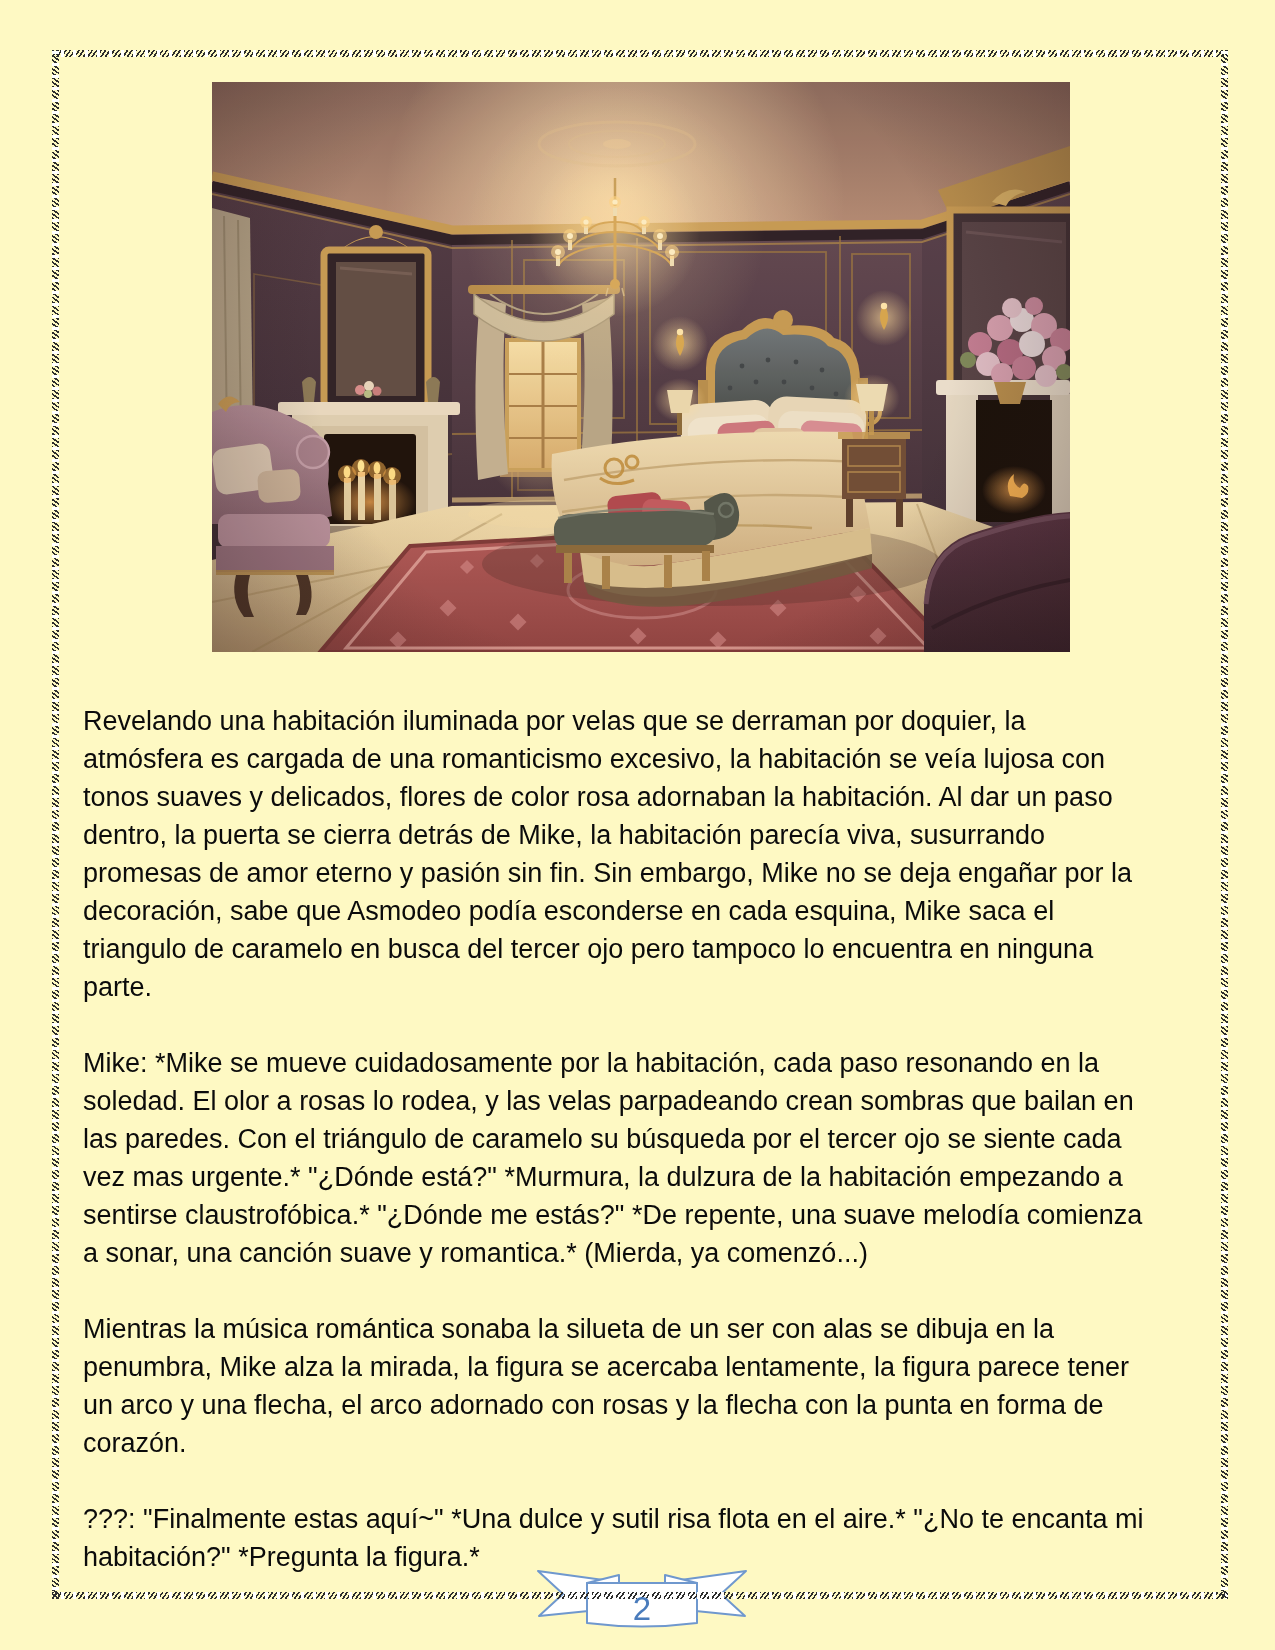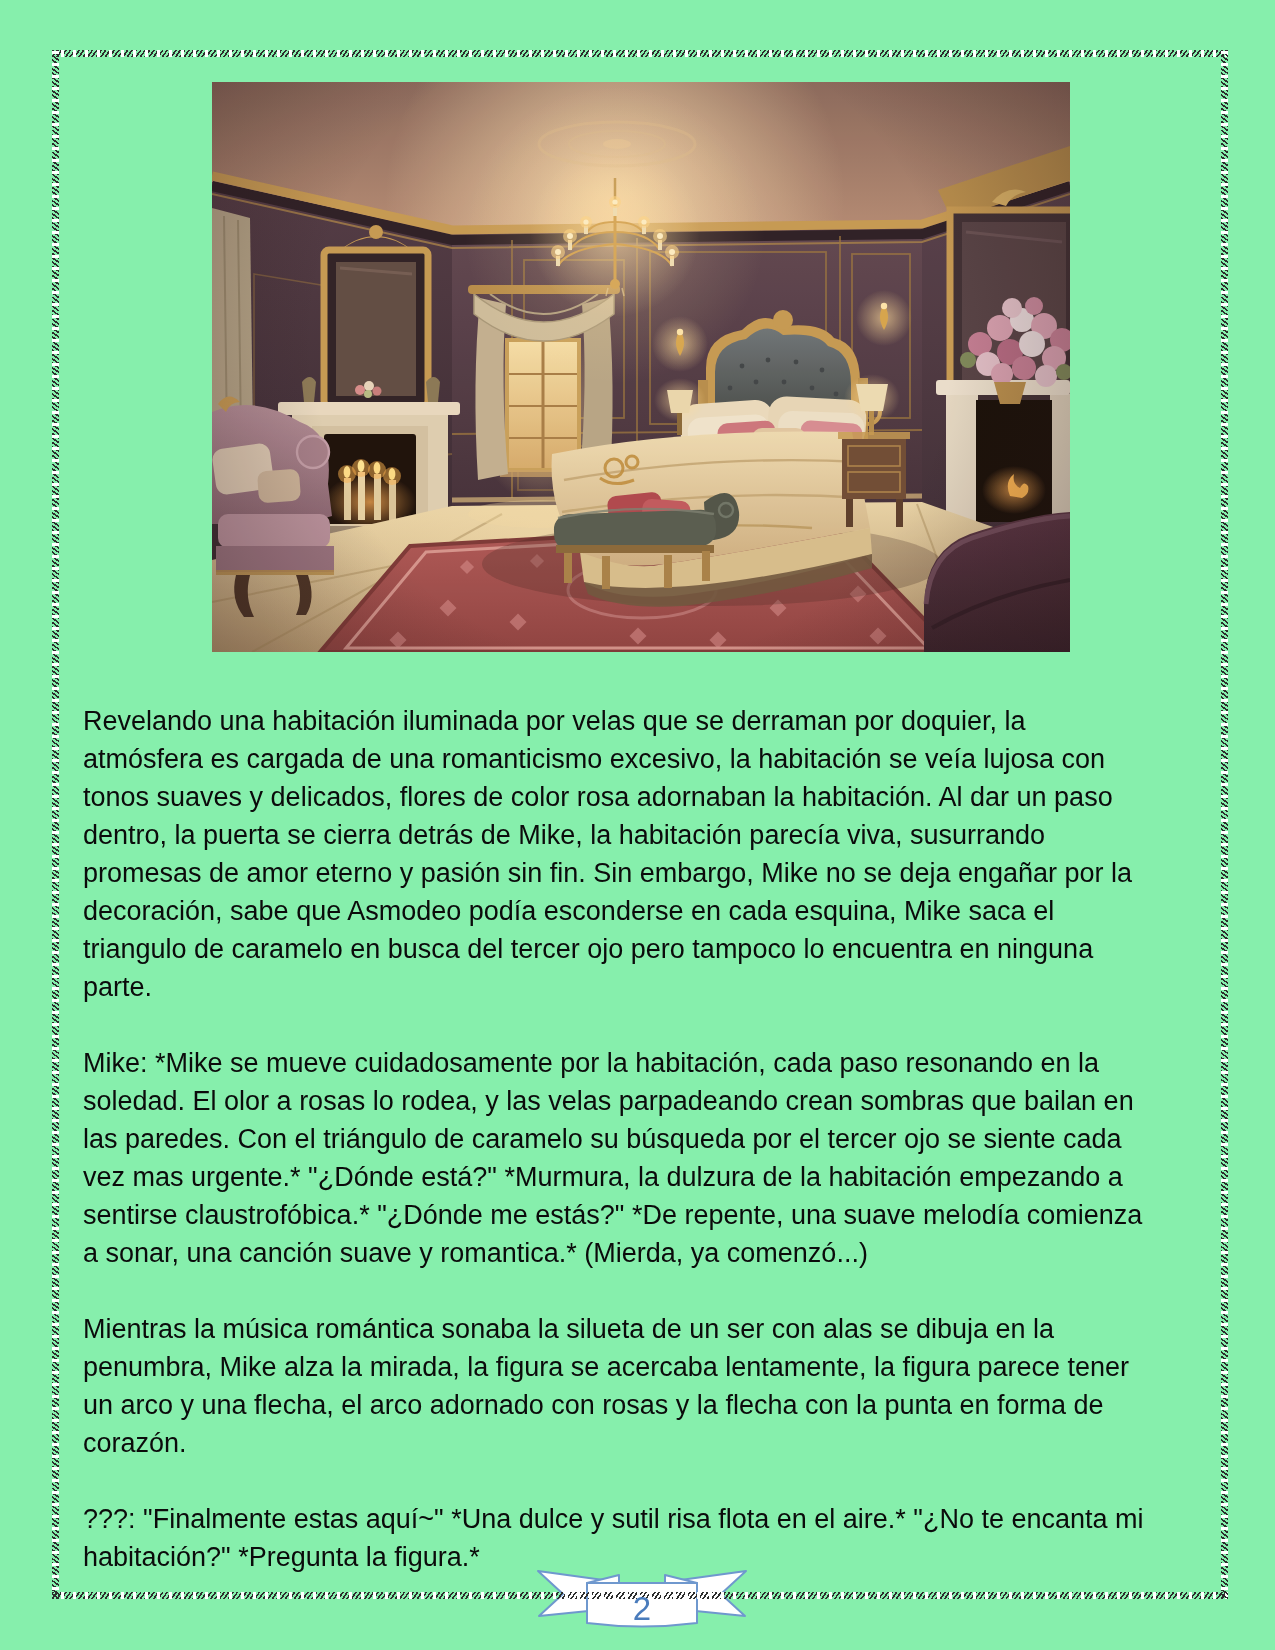--- a/index.html
+++ b/index.html
@@ -1,19 +1,19 @@
 <!DOCTYPE html>
 <html><head>
 <meta charset="utf-8">
 <style>
   html,body{margin:0;padding:0;background:#ffffff;}
   .page{
     position:relative;
     width:1275px;height:1650px;
-    background:#86efac;
+    background:#fef9c3;
     font-family:"Liberation Sans", sans-serif;
     overflow:hidden;
   }
   
   .frame{position:absolute;left:0;top:0;width:1275px;height:1650px;z-index:2;pointer-events:none;}
   .edge{position:absolute;}
   .edge.h{
     height:7px;
     background-image:
       repeating-linear-gradient(90deg, rgba(255,255,255,0) 0 9px, #ffffff 9px 12px),

